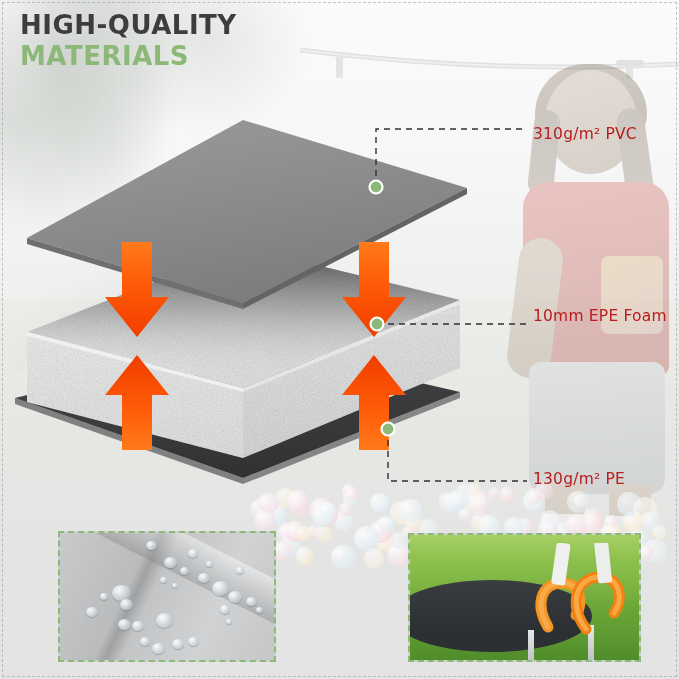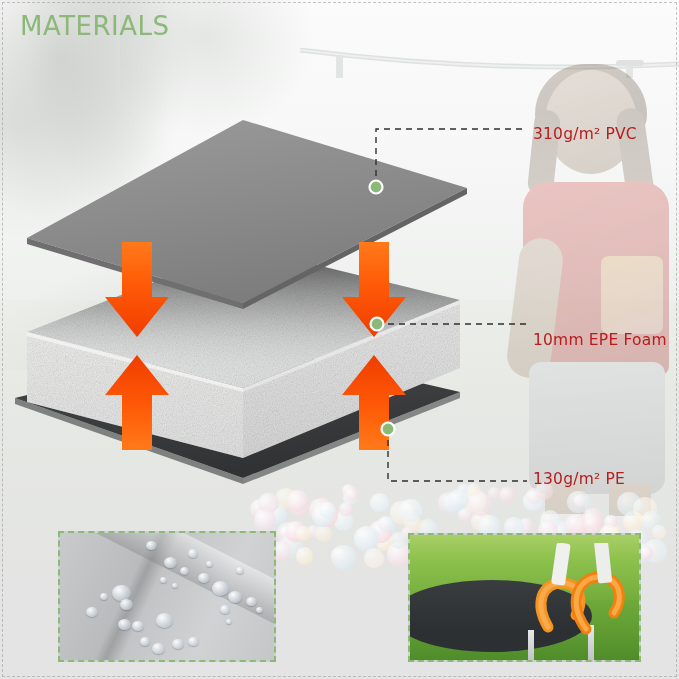--- a/index.html
+++ b/index.html
@@ -143,44 +143,43 @@
   .title-1 {
     font-size: 26px;
     font-weight: 700;
     letter-spacing: .5px;
     color: #3d3d3d;
     line-height: 30px;
     white-space: nowrap;
   }
   .title-2 {
     font-size: 26px;
-    font-weight: 400;
+    font-weight: 700;
     letter-spacing: .5px;
     color: #8cb878;
     line-height: 32px;
     white-space: nowrap;
-    text-align: right;
   }
 
   
   .stack { position: absolute; left: 0; top: 110px; width: 500px; height: 420px; z-index: 20; }
   .stack svg { display: block; overflow: visible; }
 
   
   .callouts { position: absolute; left: 0; top: 0; width: 679px; height: 679px; z-index: 30; pointer-events: none; }
   .callouts svg { display: block; }
   .callout-label {
     position: absolute;
     font-size: 15.5px;
     color: #b91c1c;
     white-space: nowrap;
     letter-spacing: .2px;
   }
   .cl-pvc  { left: 533px; top: 125px; }
-  .cl-foam { left: 533px; top: 331px; }
+  .cl-foam { left: 533px; top: 307px; }
   .cl-pe   { left: 533px; top: 470px; }
 
   
   .inset {
     position: absolute;
     border: 2px dashed #8cb878;
     background: #cfd1d0;
     overflow: hidden;
     z-index: 35;
     box-sizing: border-box;
@@ -357,20 +356,21 @@
       <div class="ball" style="width: 21.8157px; height: 21.8157px; left: 4.0552px; top: 40.0528px; background: radial-gradient(circle at 34% 30%, rgb(255, 255, 255), rgb(240, 221, 230) 78%); opacity: 0.605954;"></div>
       <div class="ball" style="width: 14.5978px; height: 14.5978px; left: 388.696px; top: 75.8585px; background: radial-gradient(circle at 34% 30%, rgb(255, 255, 255), rgb(243, 219, 228) 78%); opacity: 0.777519;"></div>
       <div class="ball" style="width: 19.9011px; height: 19.9011px; left: 349.291px; top: 55.4079px; background: radial-gradient(circle at 34% 30%, rgb(255, 255, 255), rgb(250, 240, 224) 78%); opacity: 0.657665;"></div>
       <div class="ball" style="width: 22.2969px; height: 22.2969px; left: 61.8246px; top: 34.8394px; background: radial-gradient(circle at 34% 30%, rgb(255, 255, 255), rgb(221, 233, 239) 78%); opacity: 0.829133;"></div>
       <div class="ball" style="width: 15.7518px; height: 15.7518px; left: 68.9311px; top: 31.7551px; background: radial-gradient(circle at 34% 30%, rgb(255, 255, 255), rgb(227, 238, 244) 78%); opacity: 0.759418;"></div>
       <div class="ball" style="width: 16.9781px; height: 16.9781px; left: 282.242px; top: 70.8564px; background: radial-gradient(circle at 34% 30%, rgb(255, 255, 255), rgb(227, 238, 244) 78%); opacity: 0.812566;"></div>
       <div class="ball" style="width: 20.7958px; height: 20.7958px; left: 197.984px; top: 19.1379px; background: radial-gradient(circle at 34% 30%, rgb(255, 255, 255), rgb(221, 233, 239) 78%); opacity: 0.670705;"></div>
     </div>
 
   <div class="title-wrap">
+    <div class="title-1">HIGH-QUALITY</div>
     <div class="title-2">MATERIALS</div>
   </div>
 
   <div class="stack">
     <svg width="500" height="420" viewBox="0 0 500 420">
       <defs>
         <linearGradient id="gPvc" x1="0" y1="0" x2="0.4" y2="1">
           <stop offset="0%" stop-color="#9b9b9b"></stop>
           <stop offset="55%" stop-color="#8b8b8b"></stop>
           <stop offset="100%" stop-color="#7d7d7d"></stop>

